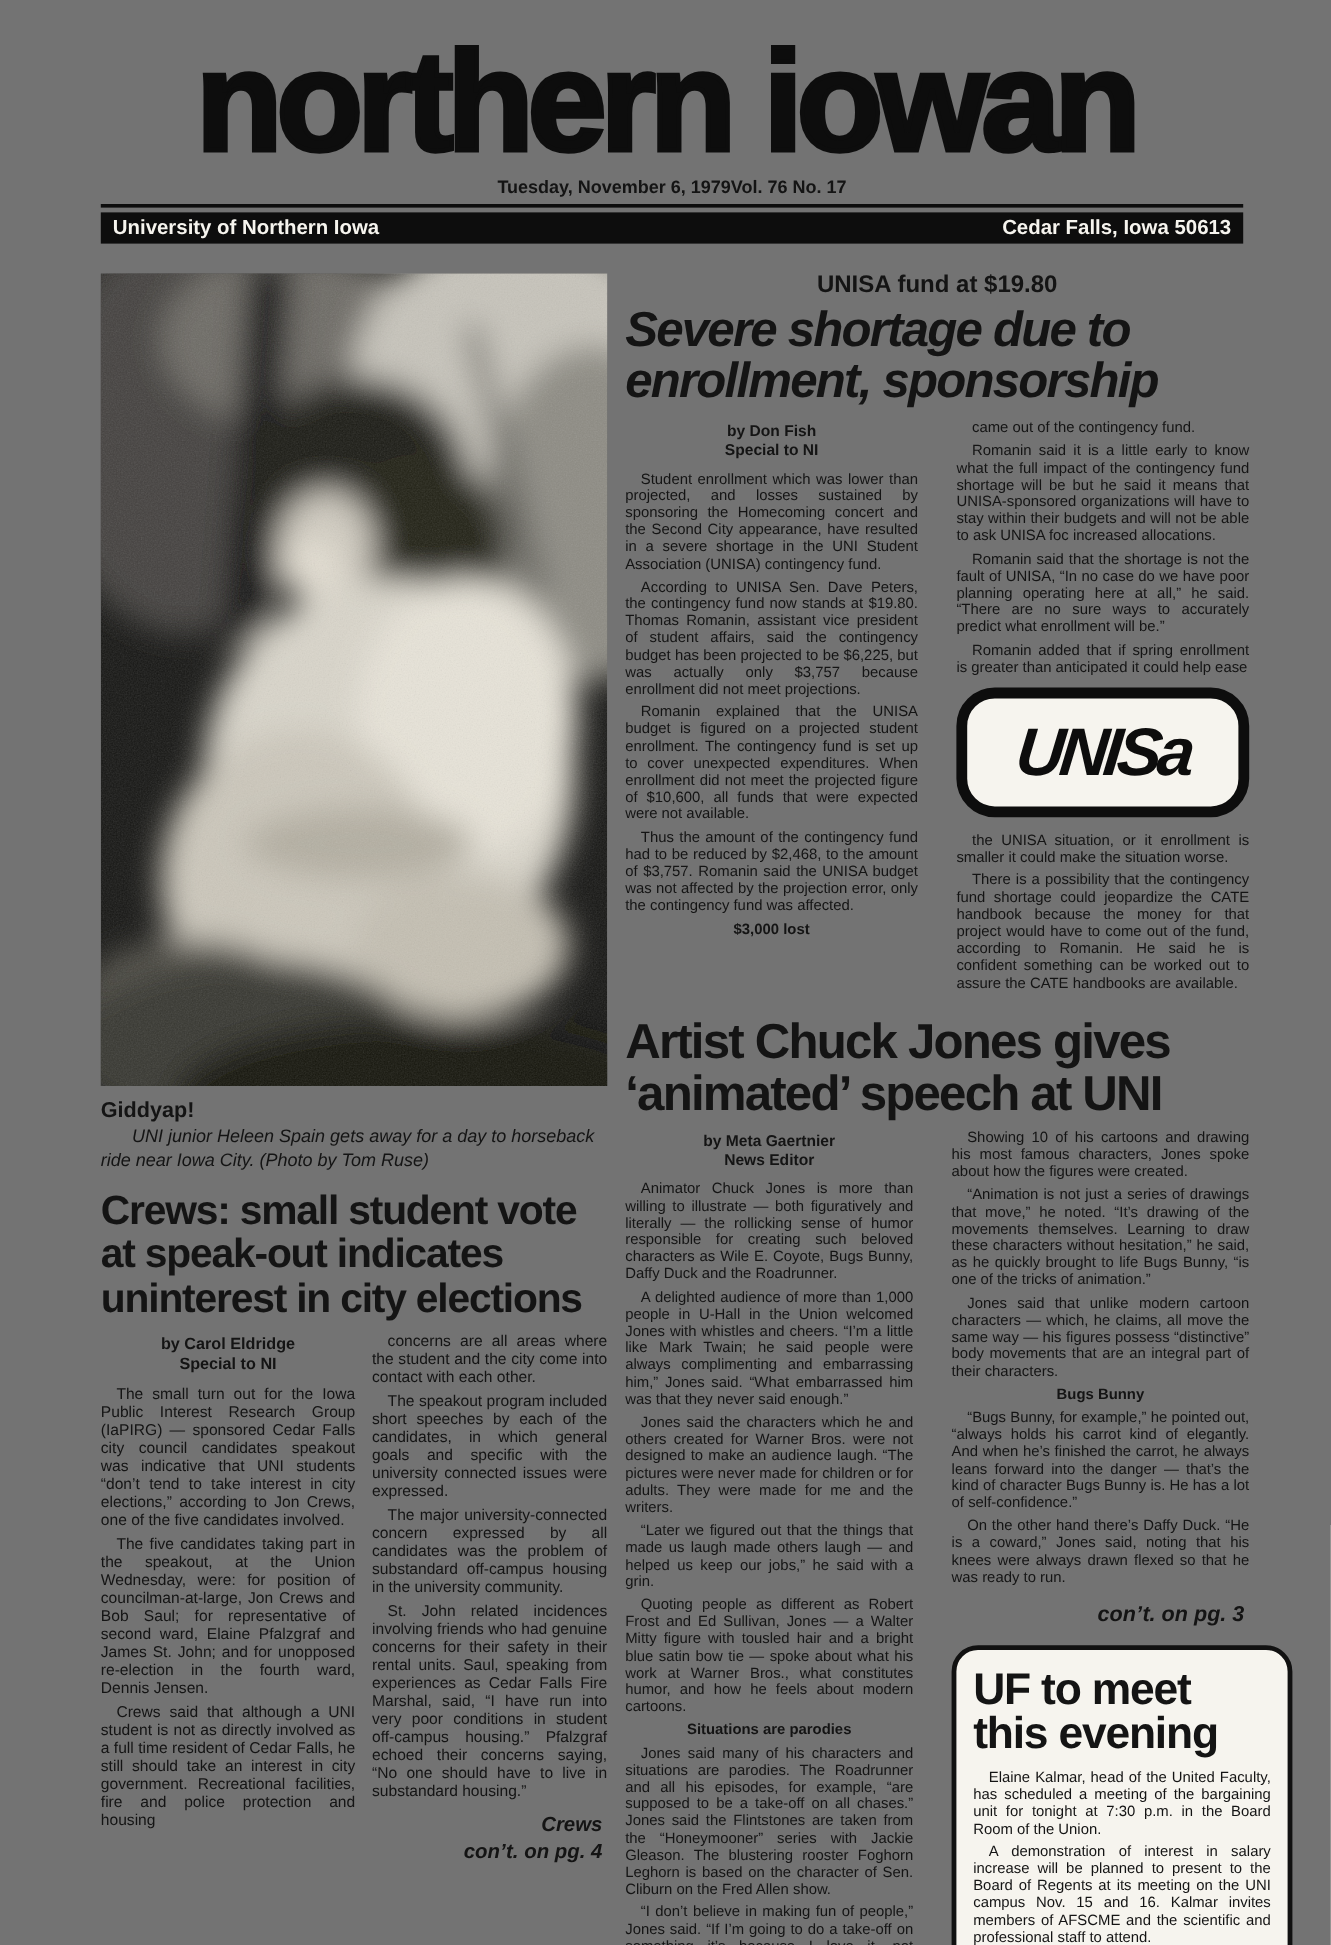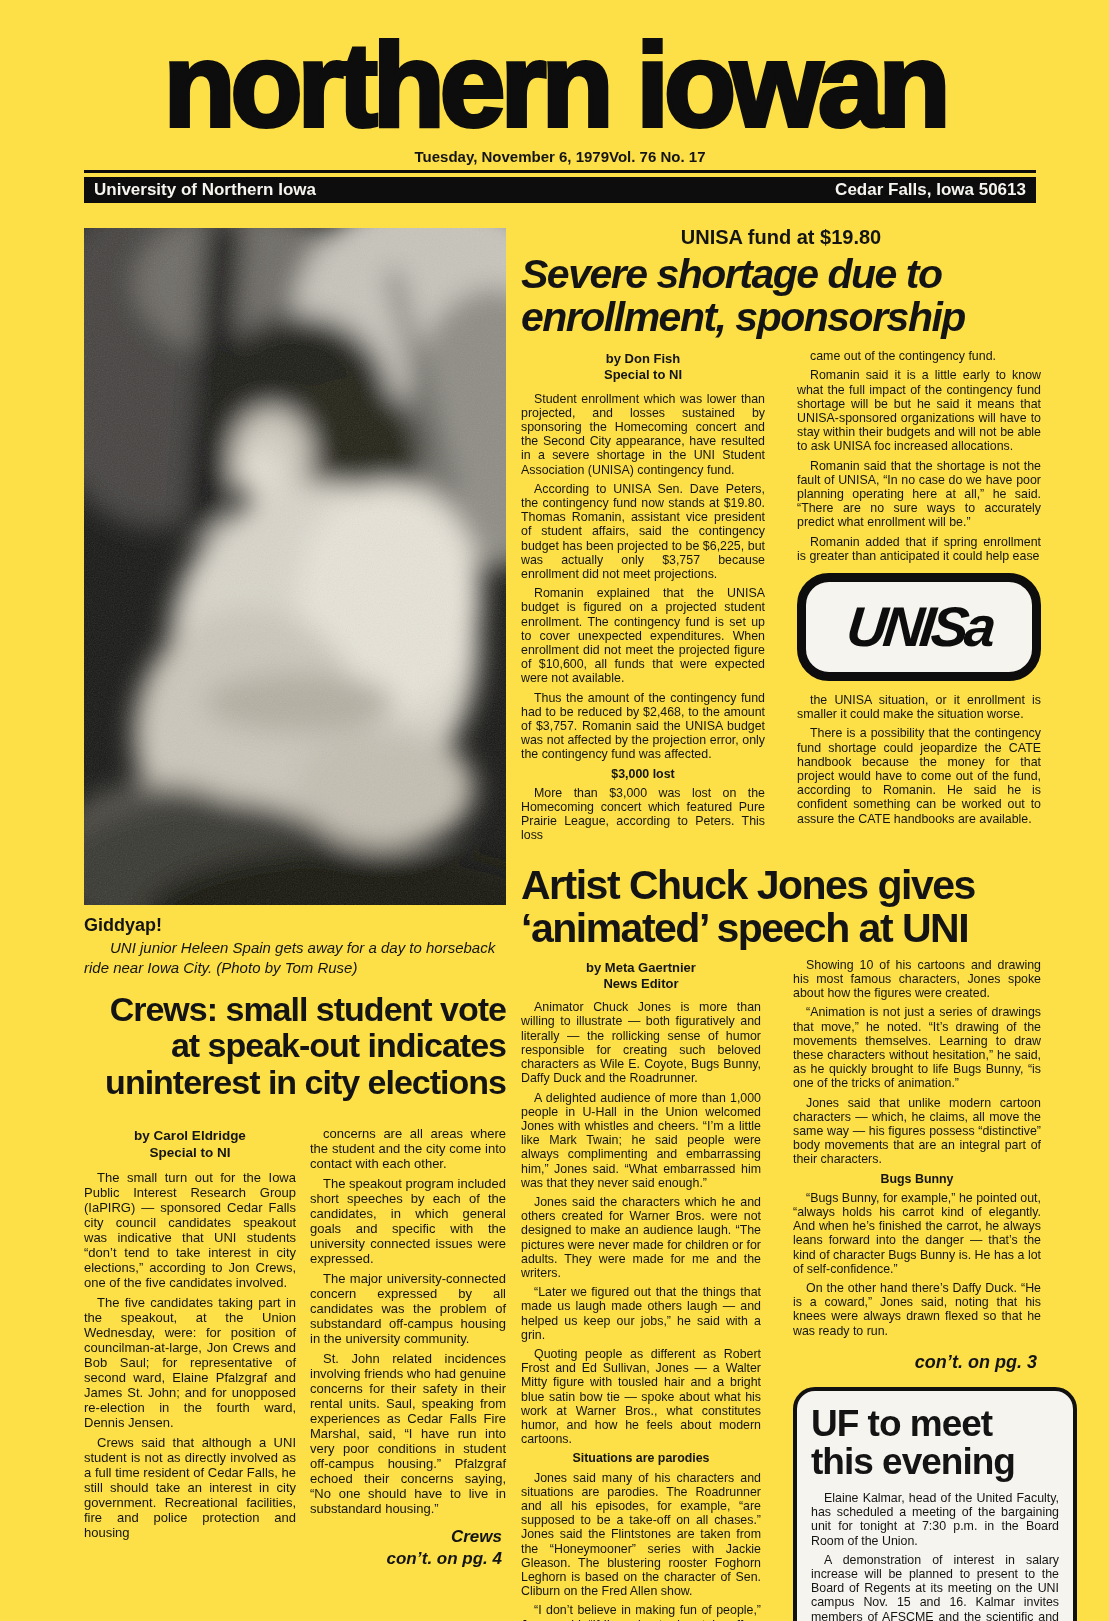--- a/index.html
+++ b/index.html
@@ -1,18 +1,18 @@
 <!DOCTYPE html>
 <html><head>
 <meta charset="utf-8">
 <style>
   html,body{margin:0;padding:0;background:#d8d5ce;}
   .page{
     position:relative;width:1109px;height:1621px;margin:0 auto;
-    background:#fde047;color:#141414;overflow:hidden;
+    background:#737373;color:#141414;overflow:hidden;
     font-family:"Liberation Sans", sans-serif;
   }
   
   .masthead-title{
     position:absolute;top:26px;left:0;width:100%;text-align:center;
     font-size:118px;font-weight:bold;letter-spacing:-5px;line-height:1;
     color:#0d0d0d;-webkit-text-stroke:4px #0d0d0d;white-space:nowrap;
   }
   .dateline{
     position:absolute;top:148px;left:84px;width:952px;
@@ -27,21 +27,21 @@
   }
   .blackbar span{padding:0 10px;}
   
   .left-region{position:absolute;left:84px;top:228px;width:422px;}
   .right-region{position:absolute;left:521px;top:224px;width:520px;}
   
   .photo{width:422px;height:677px;display:block;}
   .caption-title{font-size:18px;font-weight:bold;margin:10px 0 2px 0;}
   .caption{font-size:15px;font-style:italic;line-height:1.3;text-indent:26px;}
   
-  .headline-crews{font-size:34px;font-weight:bold;line-height:1.07;letter-spacing:-1px;margin:14px 0 26px 0;text-align:right;}
+  .headline-crews{font-size:34px;font-weight:bold;line-height:1.07;letter-spacing:-1px;margin:14px 0 10px 0;}
   .kicker{font-size:20px;font-weight:bold;margin:2px 0 4px 0;text-align:center;}
   .headline-unisa{font-size:41px;font-weight:bold;font-style:italic;line-height:1.05;letter-spacing:-1.5px;margin:0 0 10px 0;}
   .headline-jones{font-size:41px;font-weight:bold;line-height:1.05;letter-spacing:-1.5px;margin:16px 0 8px 0;}
   .hl-line{display:block;}
   
   .byline{text-align:center;font-weight:bold;margin:2px 0 8px 0;}
   .left-region .byline{font-size:13.5px;line-height:1.25;}
   .right-region .byline{font-size:13px;line-height:1.25;}
   .subhead{text-align:center;font-weight:bold;margin:4px 0 5px 0;}
   
@@ -176,23 +176,20 @@
             <div>by Don Fish</div>
             <div>Special to NI</div>
           </div>
           <div>
               <p class="para">Student enrollment which was lower than projected, and losses sustained by sponsoring the Homecoming concert and the Second City appearance, have resulted in a severe shortage in the UNI Student Association (UNISA) contingency fund.</p>
               <p class="para">According to UNISA Sen. Dave Peters, the contingency fund now stands at $19.80. Thomas Romanin, assistant vice president of student affairs, said the contingency budget has been projected to be $6,225, but was actually only $3,757 because enrollment did not meet projections.</p>
               <p class="para">Romanin explained that the UNISA budget is figured on a projected student enrollment. The contingency fund is set up to cover unexpected expenditures. When enrollment did not meet the projected figure of $10,600, all funds that were expected were not available.</p>
               <p class="para">Thus the amount of the contingency fund had to be reduced by $2,468, to the amount of $3,757. Romanin said the UNISA budget was not affected by the projection error, only the contingency fund was affected.</p>
             </div>
           <div class="subhead">$3,000 lost</div>
-          <div>
-              <p class="para">More than $3,000 was lost on the Homecoming concert which featured Pure Prairie League, according to Peters. This loss</p>
-            </div>
         </div>
         <div class="col c2">
           <div>
               <p class="para">came out of the contingency fund.</p>
               <p class="para">Romanin said it is a little early to know what the full impact of the contingency fund shortage will be but he said it means that UNISA-sponsored organizations will have to stay within their budgets and will not be able to ask UNISA foc increased allocations.</p>
               <p class="para">Romanin said that the shortage is not the fault of UNISA, “In no case do we have poor planning operating here at all,” he said. “There are no sure ways to accurately predict what enrollment will be.”</p>
               <p class="para">Romanin added that if spring enrollment is greater than anticipated it could help ease</p>
             </div>
           <div class="unisa-logo">
             <span>UNISa</span>

